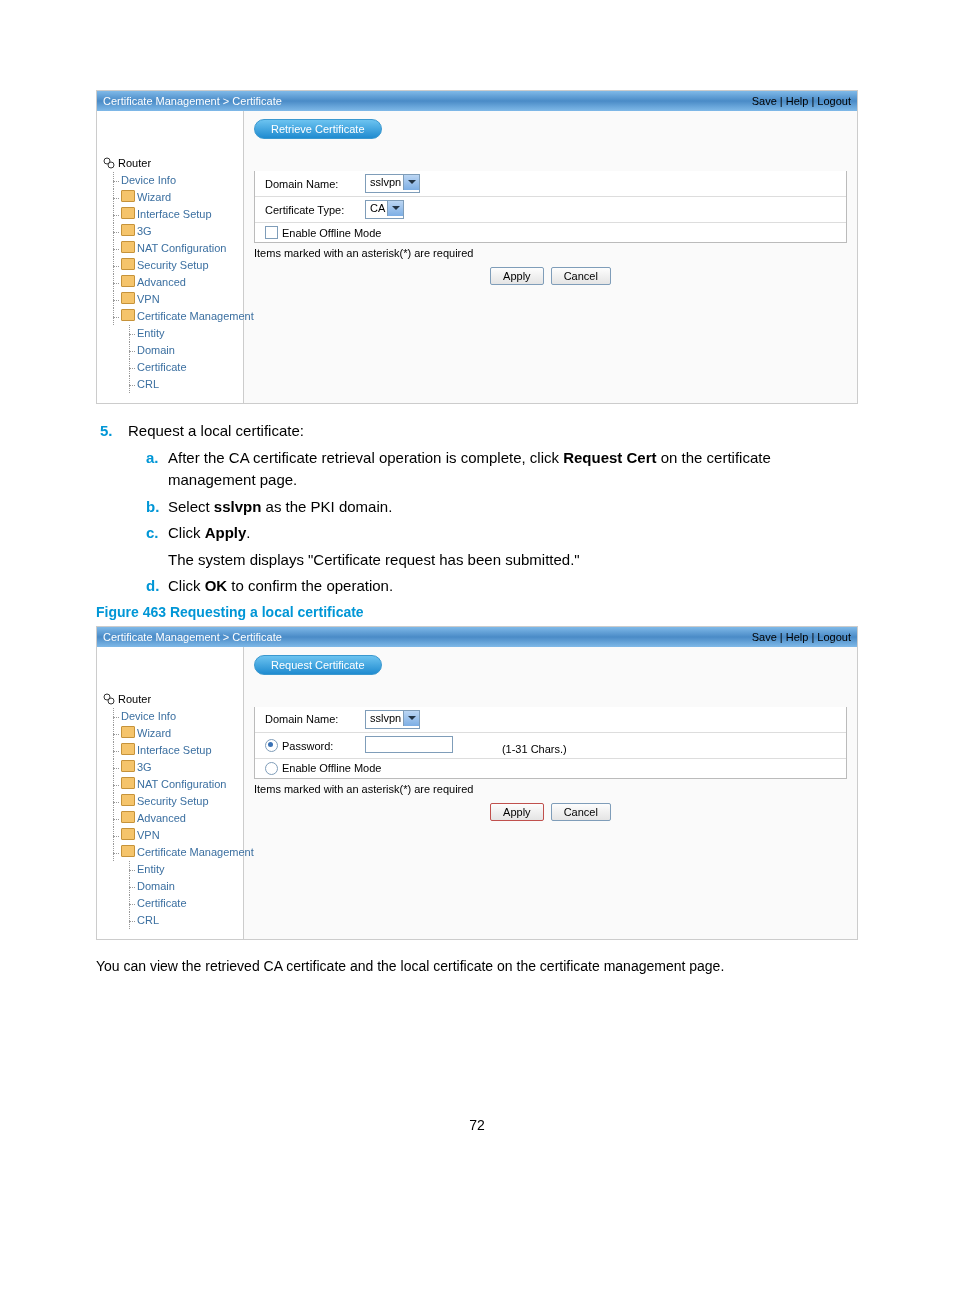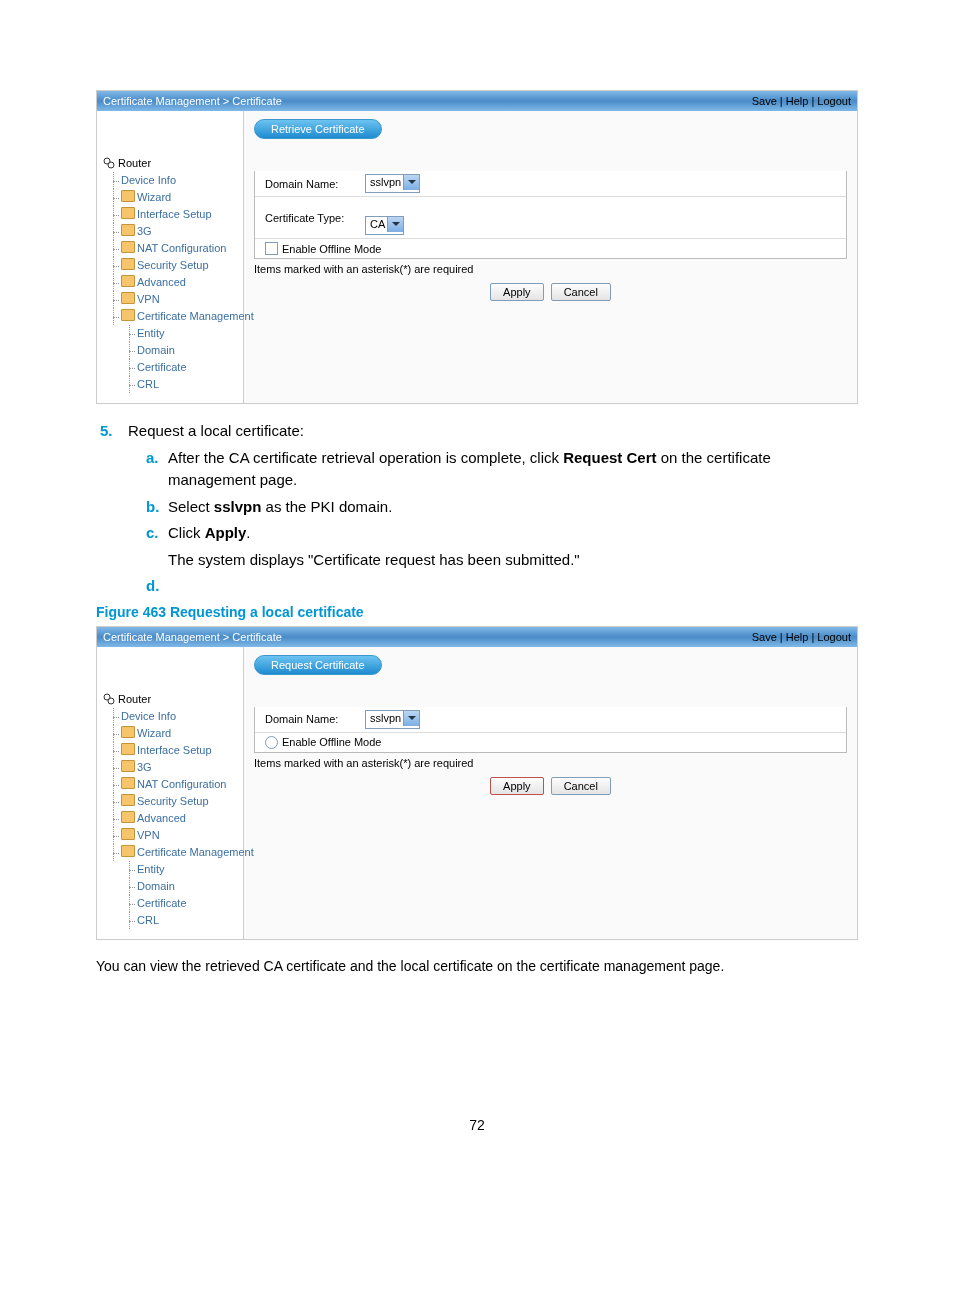--- a/index.html
+++ b/index.html
@@ -201,21 +201,21 @@
       </div>
       <div class="content-pane">
         <div class="pane-tab">Retrieve Certificate</div>
         <div class="form-box">
           <div class="form-row">
             <span class="lbl">Domain Name:</span>
             <span class="ctrl"><span class="sel"><span>sslvpn</span><span class="arrow"></span></span></span>
           </div>
           <div class="form-row">
             <span class="lbl">Certificate Type:</span>
-            <span class="ctrl"><span class="sel" style="margin-top:16px;"><span>CA</span><span class="arrow"></span></span></span>
+            <span class="ctrl"><span class="sel" style=""><span>CA</span><span class="arrow"></span></span></span>
           </div>
           <div class="form-row">
             <span class="chk"></span>
             <span>Enable Offline Mode</span>
           </div>
         </div>
         <div class="note-line">Items marked with an asterisk(*) are required</div>
         <div class="btn-row">
           <span class="btn">Apply</span>
           <span class="btn">Cancel</span>
@@ -241,20 +241,21 @@
       <div class="sub-row">
         <span class="sub-letter">c.</span>
         <span><span>Click </span><b class="k">Apply</b><span>.</span></span>
       </div>
       <div class="sub-row">
         <span class="sub-letter"></span>
         <span>The system displays "Certificate request has been submitted."</span>
       </div>
       <div class="sub-row">
         <span class="sub-letter">d.</span>
+        <span><span>Click </span><b class="k">OK</b><span> to confirm the operation.</span></span>
       </div>
     </div>
   </div>
 
   <div class="fig-caption">Figure 463 Requesting a local certificate</div>
 
   <div class="screenshot">
     <div class="ss-breadcrumb">
       <span>Certificate Management &gt; Certificate</span>
       <span class="links">
@@ -287,20 +288,24 @@
         <div class="tree-item tree-l2"><span class="tick"></span><span>CRL</span></div>
       </div>
       <div class="content-pane">
         <div class="pane-tab">Request Certificate</div>
         <div class="form-box">
           <div class="form-row">
             <span class="lbl">Domain Name:</span>
             <span class="ctrl"><span class="sel"><span>sslvpn</span><span class="arrow"></span></span></span>
           </div>
           <div class="form-row">
+            <span class="lbl"><span class="radio-dot checked"></span><span>Password:</span></span>
+            <span class="ctrl"><span class="txt-input"></span> &nbsp;&nbsp;&nbsp;&nbsp;&nbsp;&nbsp;&nbsp;&nbsp;&nbsp;&nbsp;&nbsp;&nbsp;&nbsp;&nbsp;&nbsp;<span>(1-31 Chars.)</span></span>
+          </div>
+          <div class="form-row">
             <span class="radio-dot"></span>
             <span>Enable Offline Mode</span>
           </div>
         </div>
         <div class="note-line">Items marked with an asterisk(*) are required</div>
         <div class="btn-row">
           <span class="btn" style="border-color:#c0504d;">Apply</span>
           <span class="btn">Cancel</span>
         </div>
       </div>

